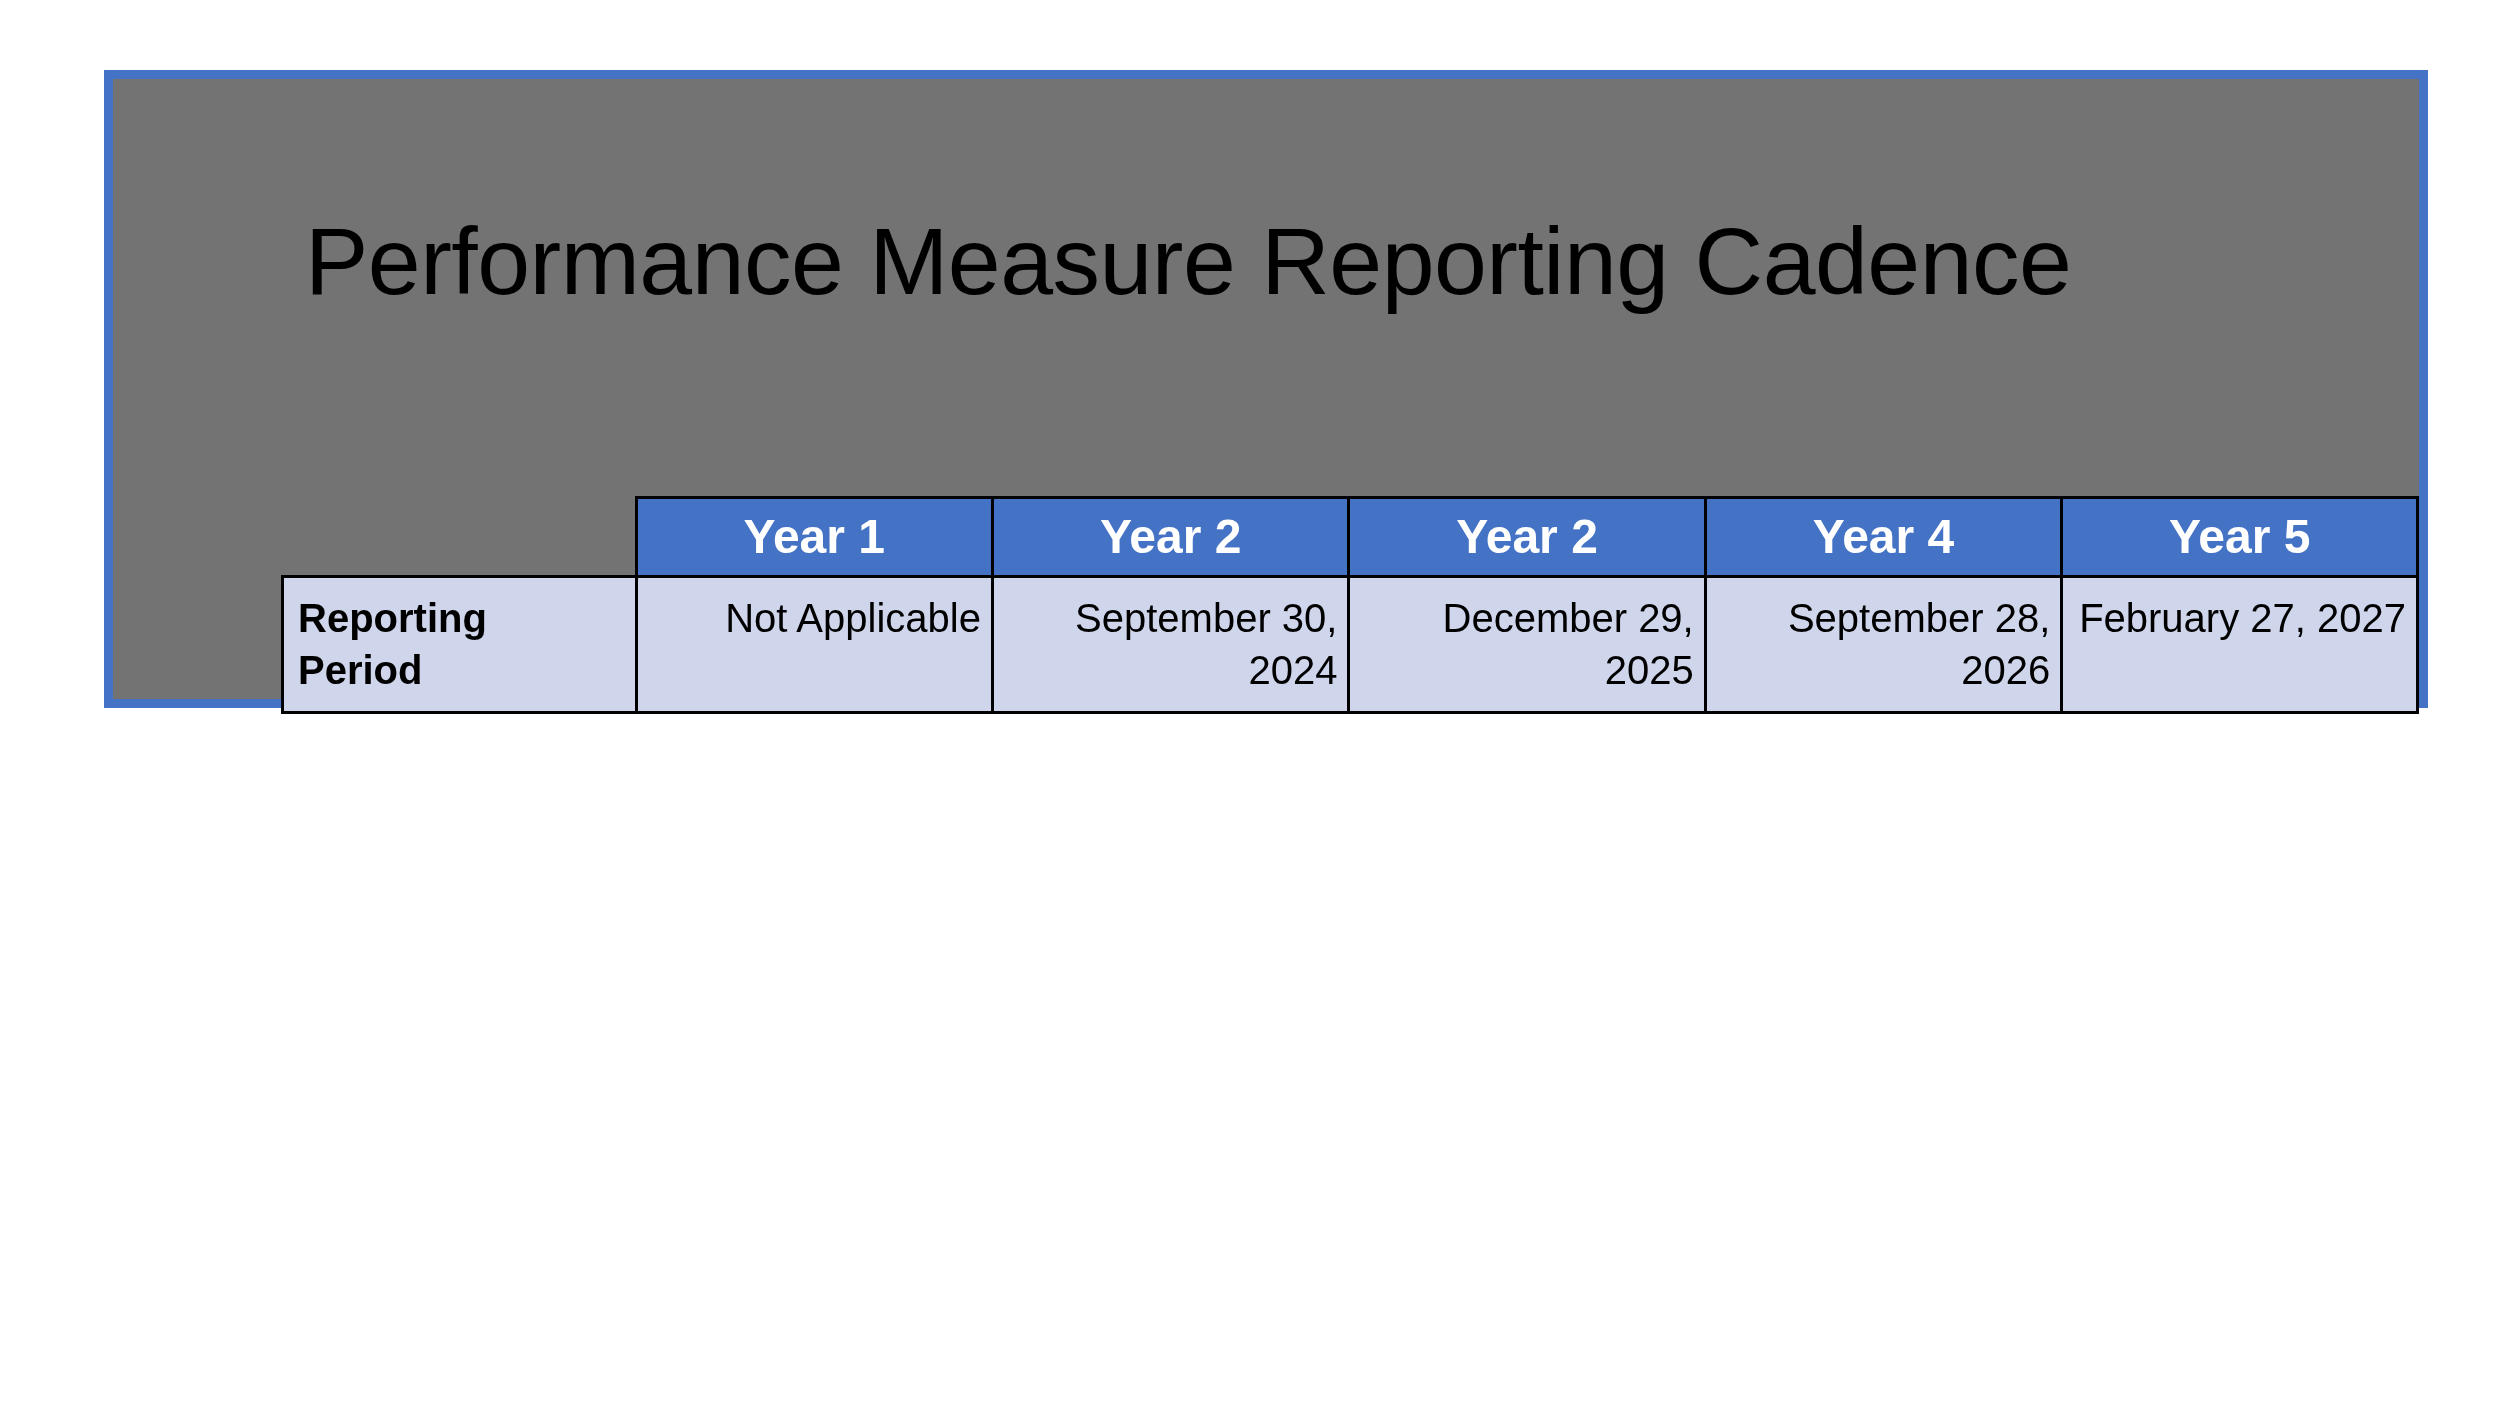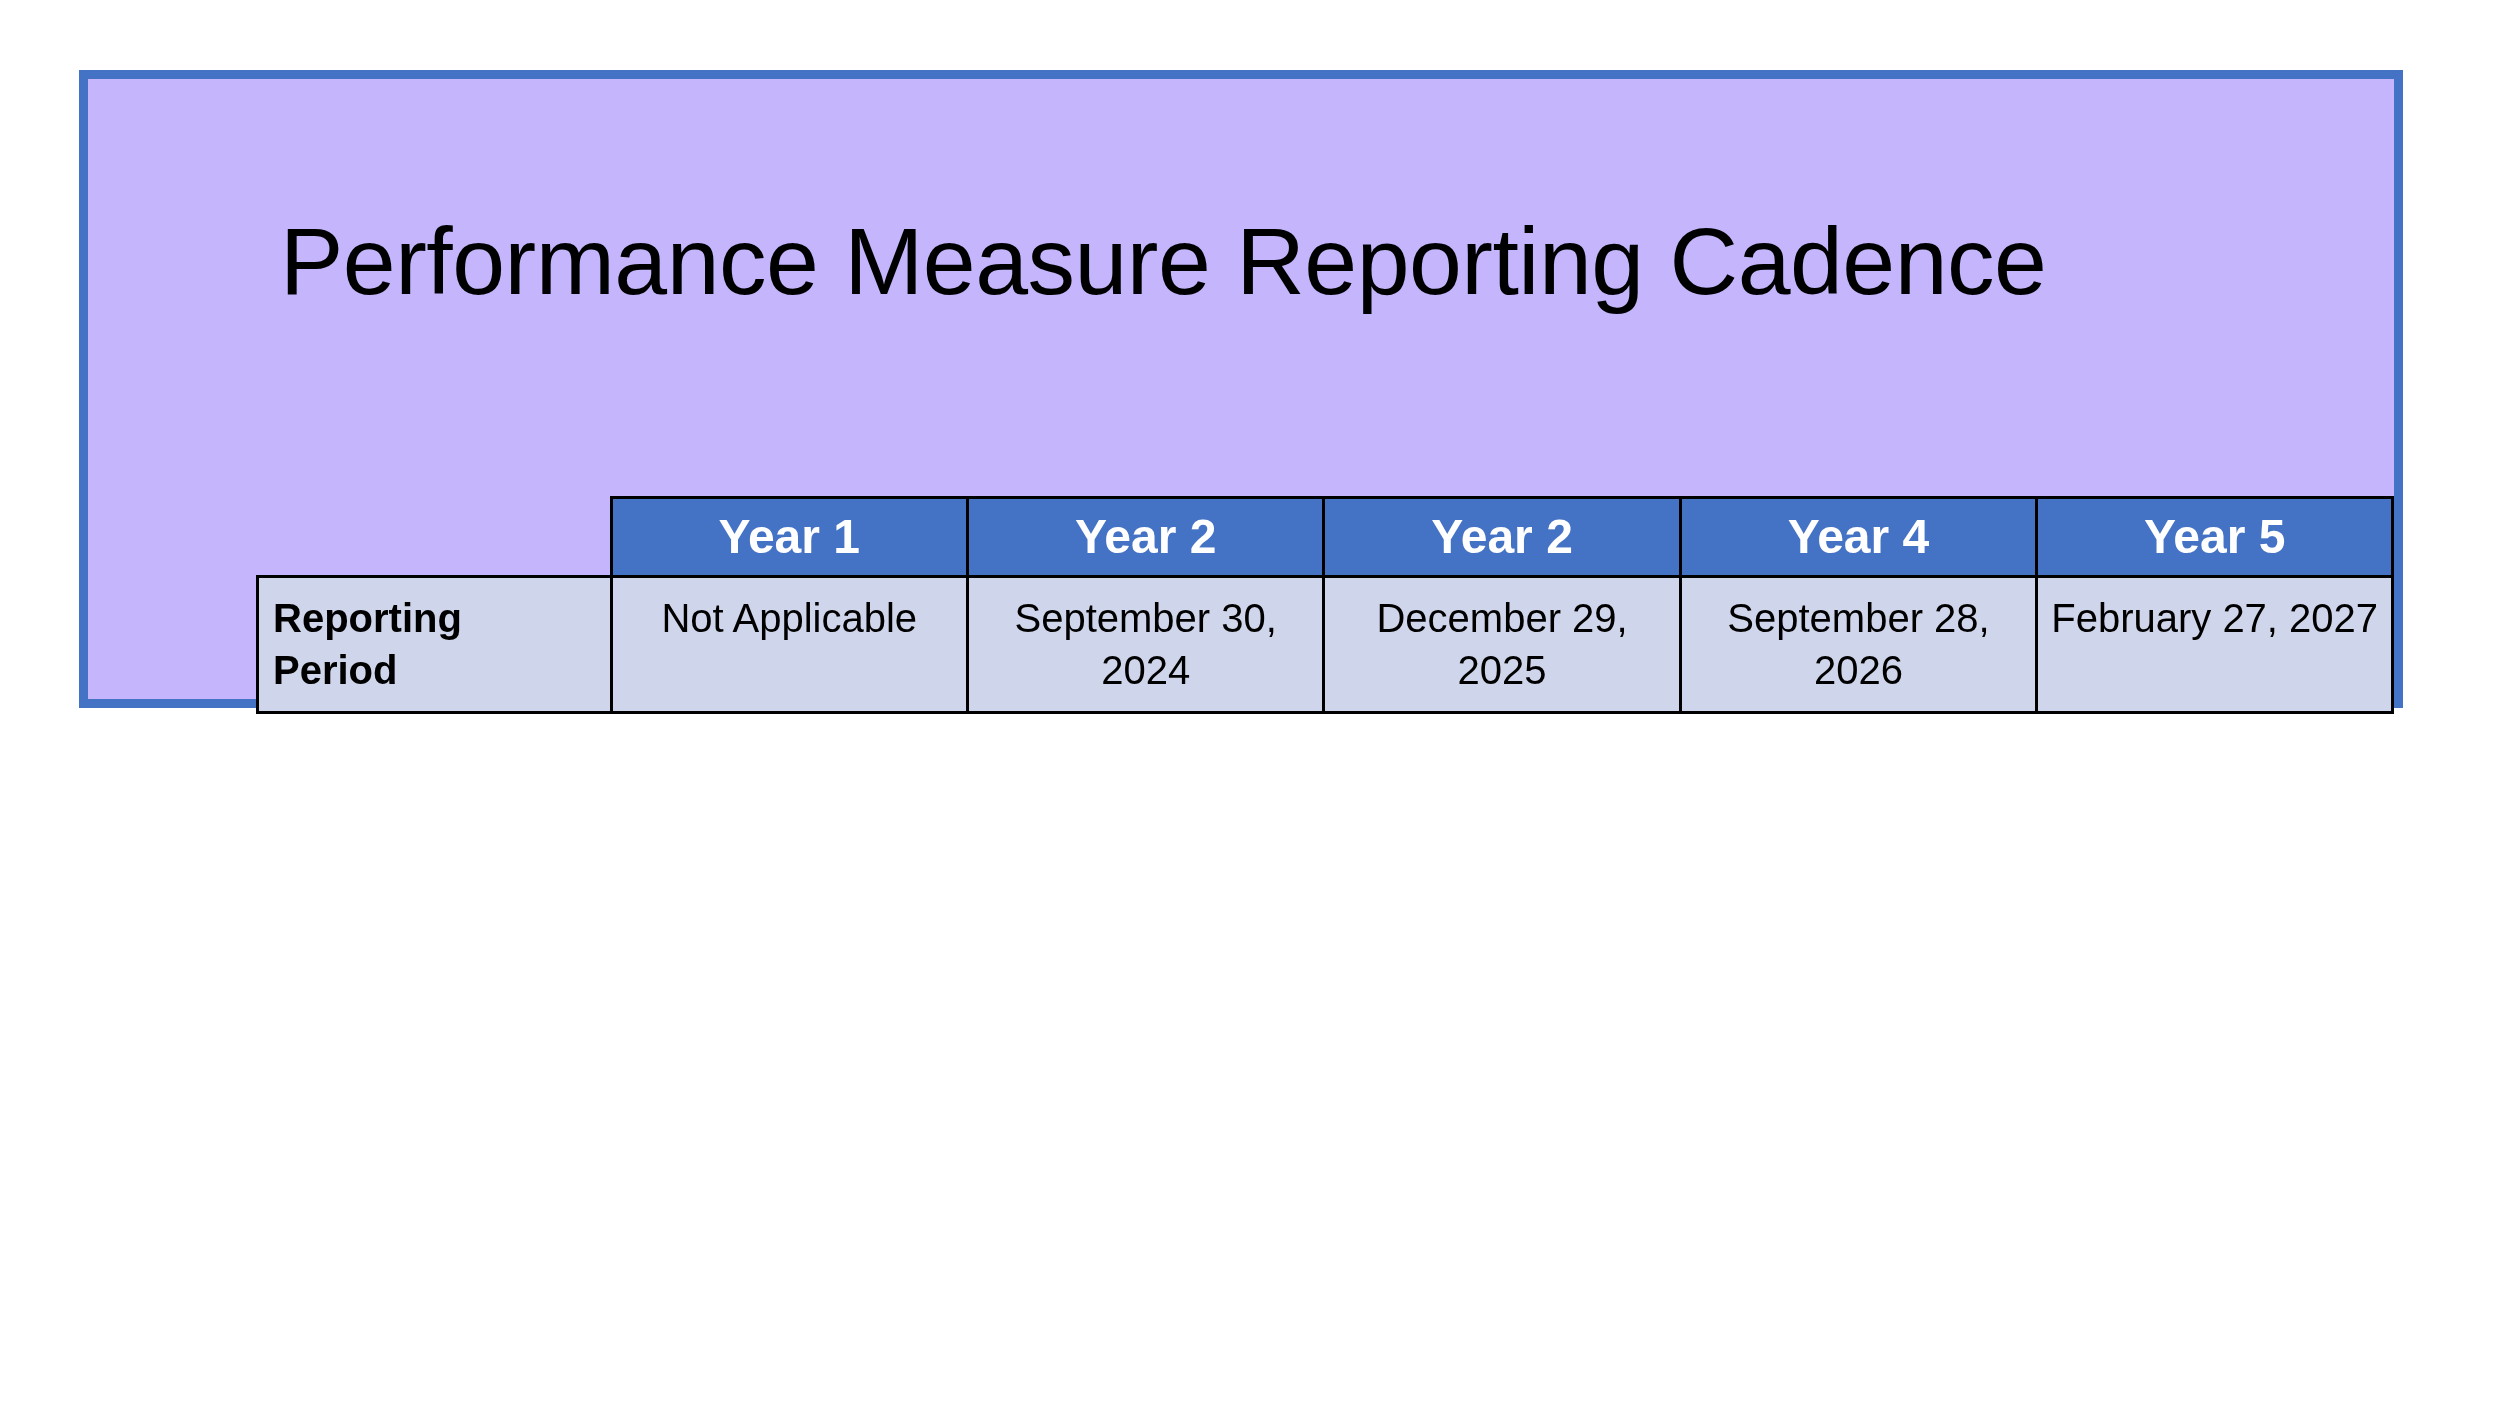--- a/index.html
+++ b/index.html
@@ -11,27 +11,27 @@
     width: 2500px;
     height: 1406px;
     font-family: "Liberation Sans", sans-serif;
     -webkit-font-smoothing: antialiased;
     overflow: hidden;
   }
 
   
   .slide-frame {
     position: absolute;
-    left: 79px;
+    left: 104px;
     top: 70px;
     width: 2324px;
     height: 638px;
     box-sizing: border-box;
     border: 9px solid #4472C4;
-    background: #c4b5fd;
+    background: #737373;
   }
 
   
   .slide-title {
     position: absolute;
     left: 192px;
     top: 132px;
     width: 2150px;
     font-family: "Liberation Sans", sans-serif;
     font-weight: 300;
@@ -102,21 +102,21 @@
     box-sizing: border-box;
   }
 
   .data-cell {
     background: #CFD5EA;
     border: 3px solid #000000;
     color: #000000;
     font-weight: 400;
     font-size: 40px;
     line-height: 1.32;
-    text-align: center;
+    text-align: right;
     vertical-align: top;
     height: 136px;
     padding: 14px 10px 0 10px;
     box-sizing: border-box;
   }
 </style>
 </head>
 <body>
 
 <div class="slide-frame">

